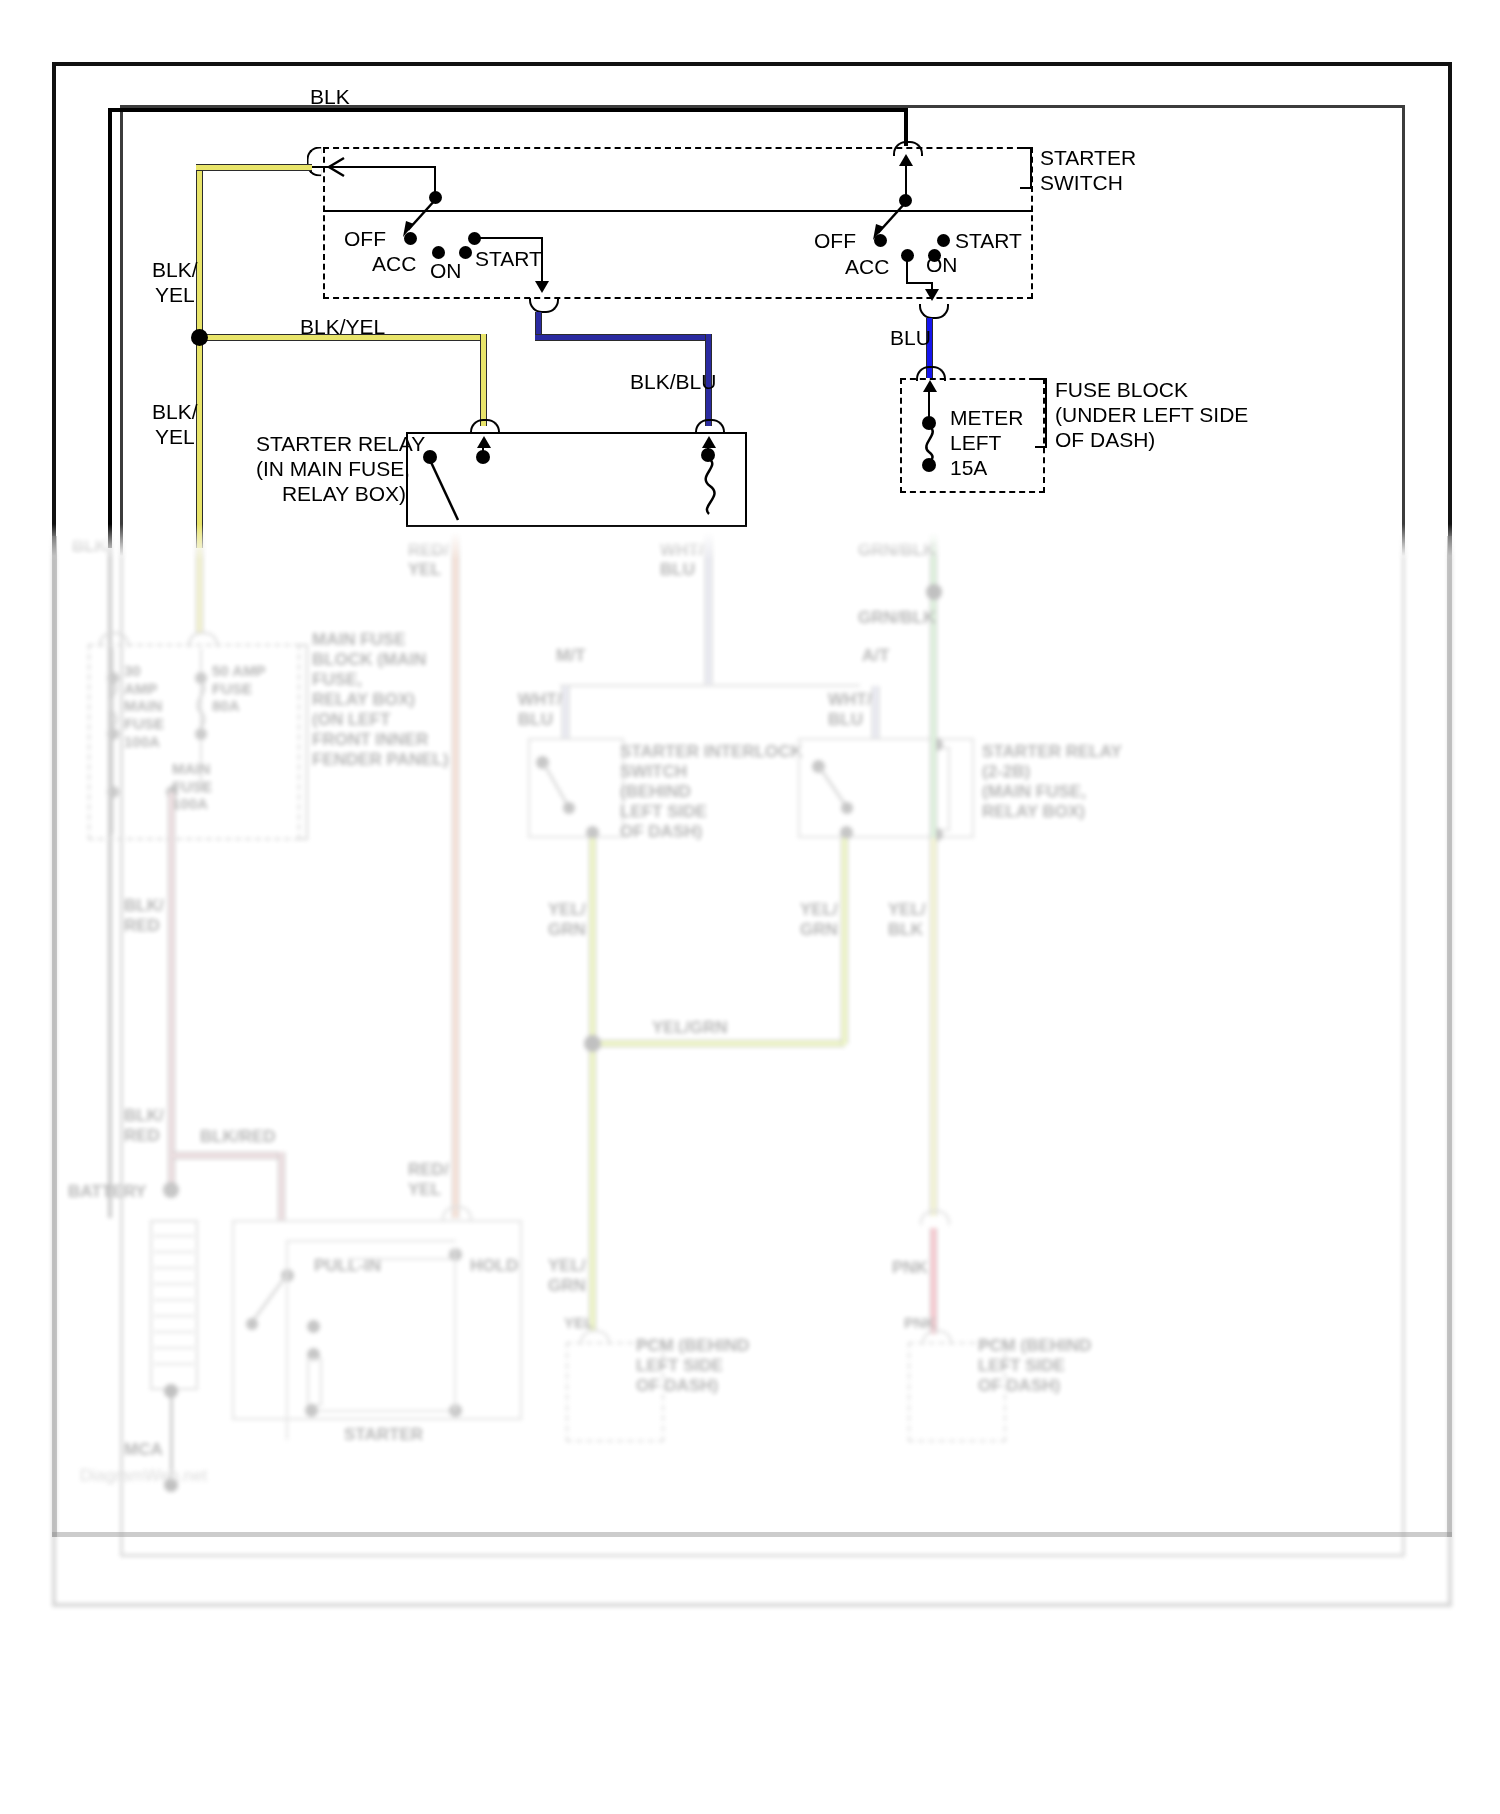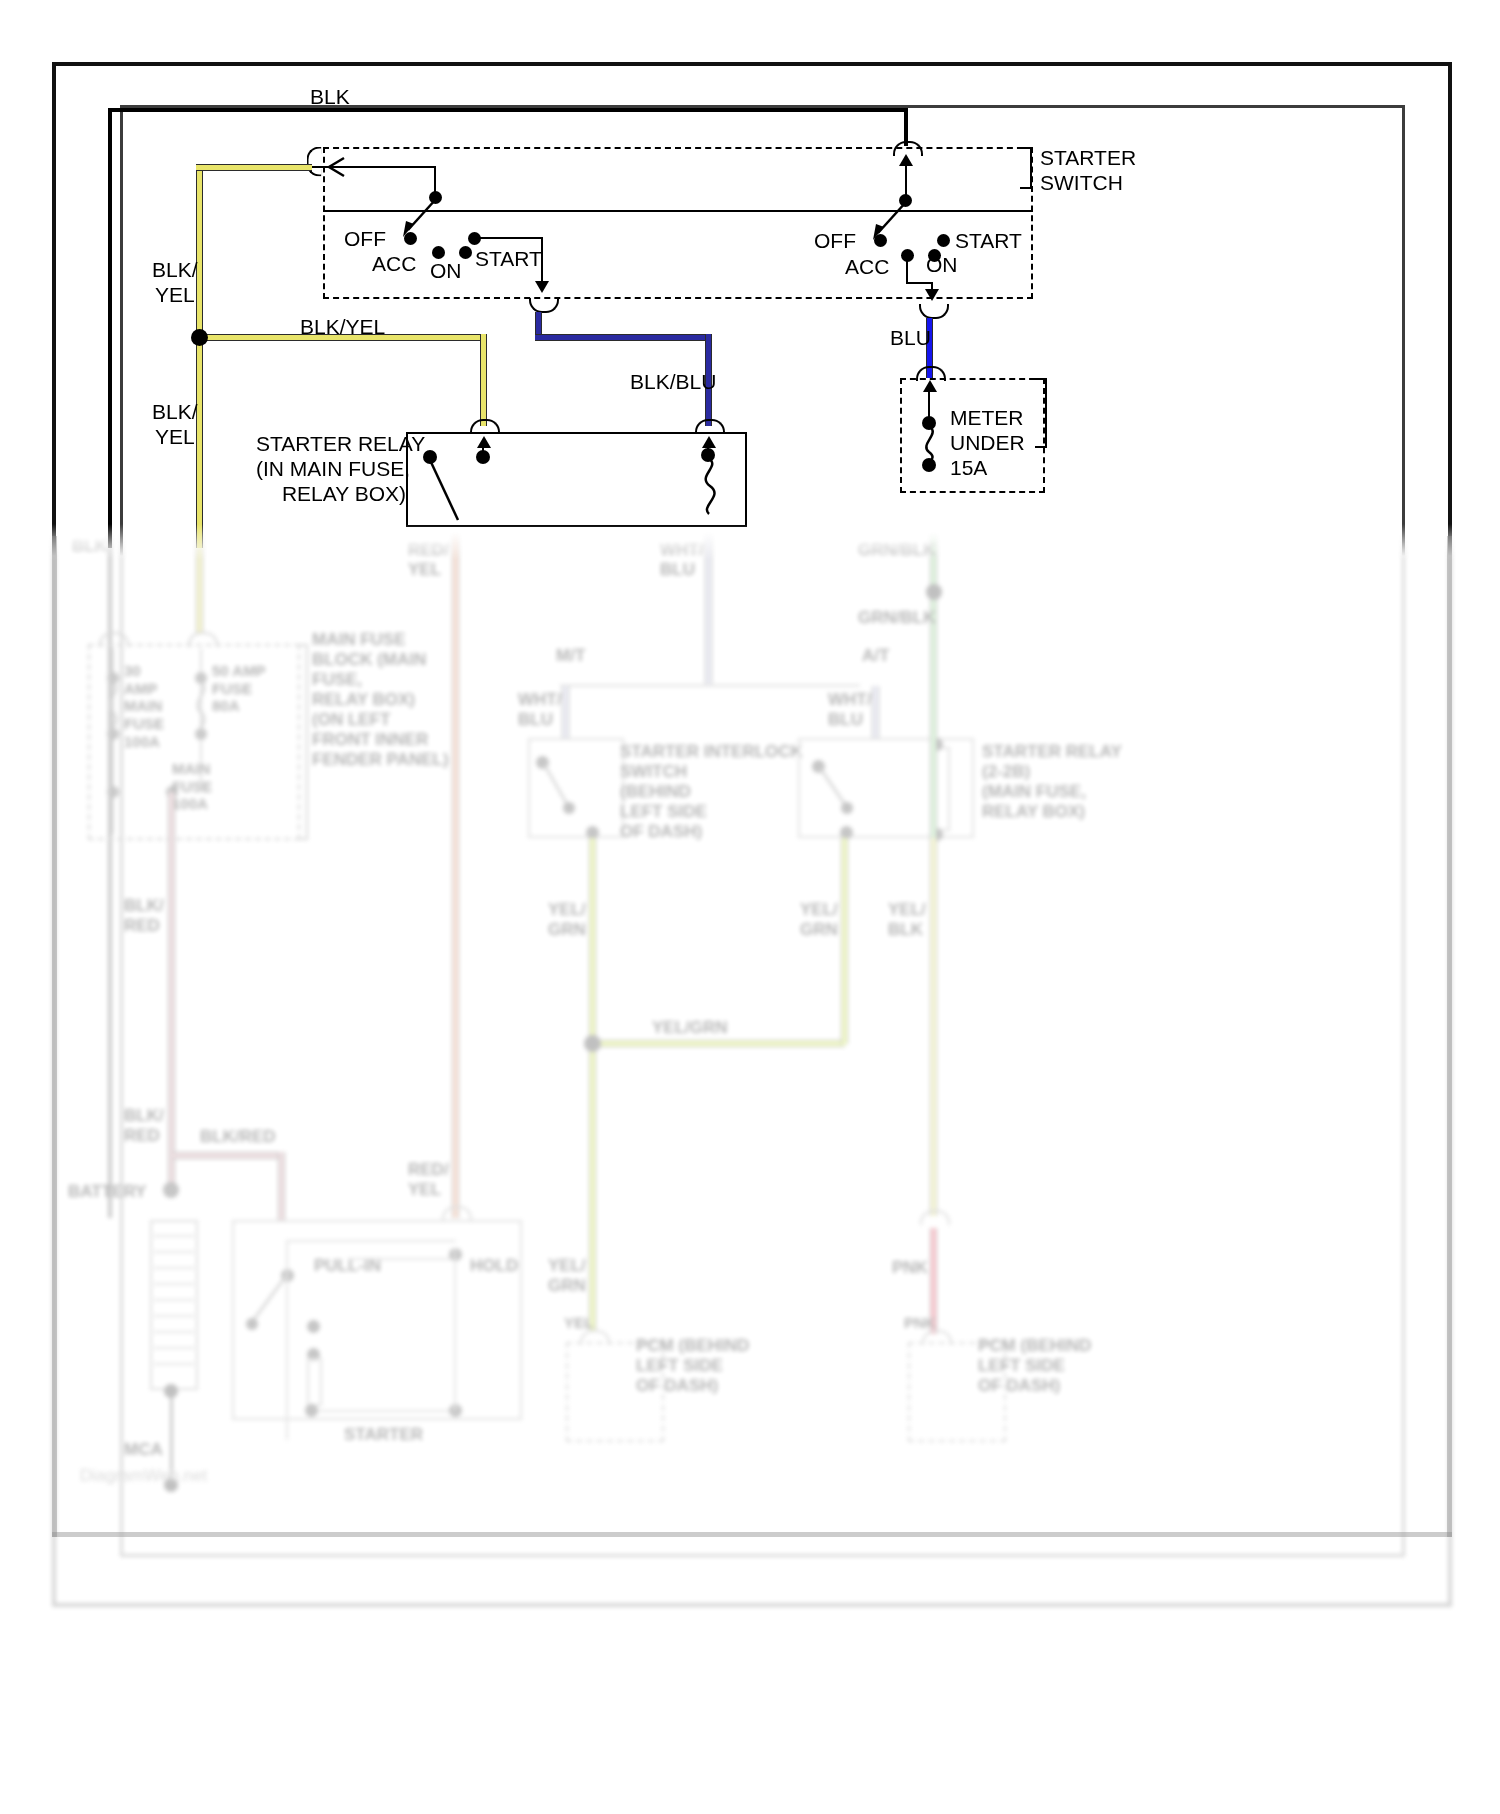--- a/index.html
+++ b/index.html
@@ -151,23 +151,26 @@
     <div class="dash-box" style="left:900px;top:378px;width:145px;height:115px;"></div>
     <div class="cap" style="left:916px;top:366px;"></div>
     <div class="arr-up" style="left:923px;top:380px;"></div>
     <div class="seg" style="left:928px;top:388px;width:2px;height:32px;"></div>
     <div class="dot" style="left:922px;top:416px;width:14px;height:14px;"></div>
     <svg style="position:absolute;left:919px;top:424px;" width="24" height="42">
       <path d="M10 2 C 22 10, 0 20, 10 28 C 18 34, 10 36, 10 40" stroke="#000" stroke-width="2.5" fill="none"></path>
     </svg>
     <div class="dot" style="left:922px;top:458px;width:14px;height:14px;"></div>
     <div class="lbl" style="left:950px;top:406px;font-size:21px;">METER
-UNDER
+LEFT
 15A</div>
     <div class="bracket" style="left:1035px;top:378px;height:70px;border-left:none;"></div>
+    <div class="lbl" style="left:1055px;top:378px;font-size:21px;">FUSE BLOCK
+(UNDER LEFT SIDE
+OF DASH)</div>
 
   </div>
 
   <div id="faded">
 
     <div class="outer-frame" style="left:52px;top:62px;width:1400px;height:1545px;border-color:#7a7a7a;"></div>
     <div class="inner-frame" style="left:120px;top:105px;width:1285px;height:1452px;border-color:#8c8c8c;"></div>
 
     <div class="seg" style="left:108px;top:108px;width:4px;height:1110px;background:#555;"></div>
     <div class="lbl" style="left:72px;top:536px;font-size:17px;">BLK</div>

